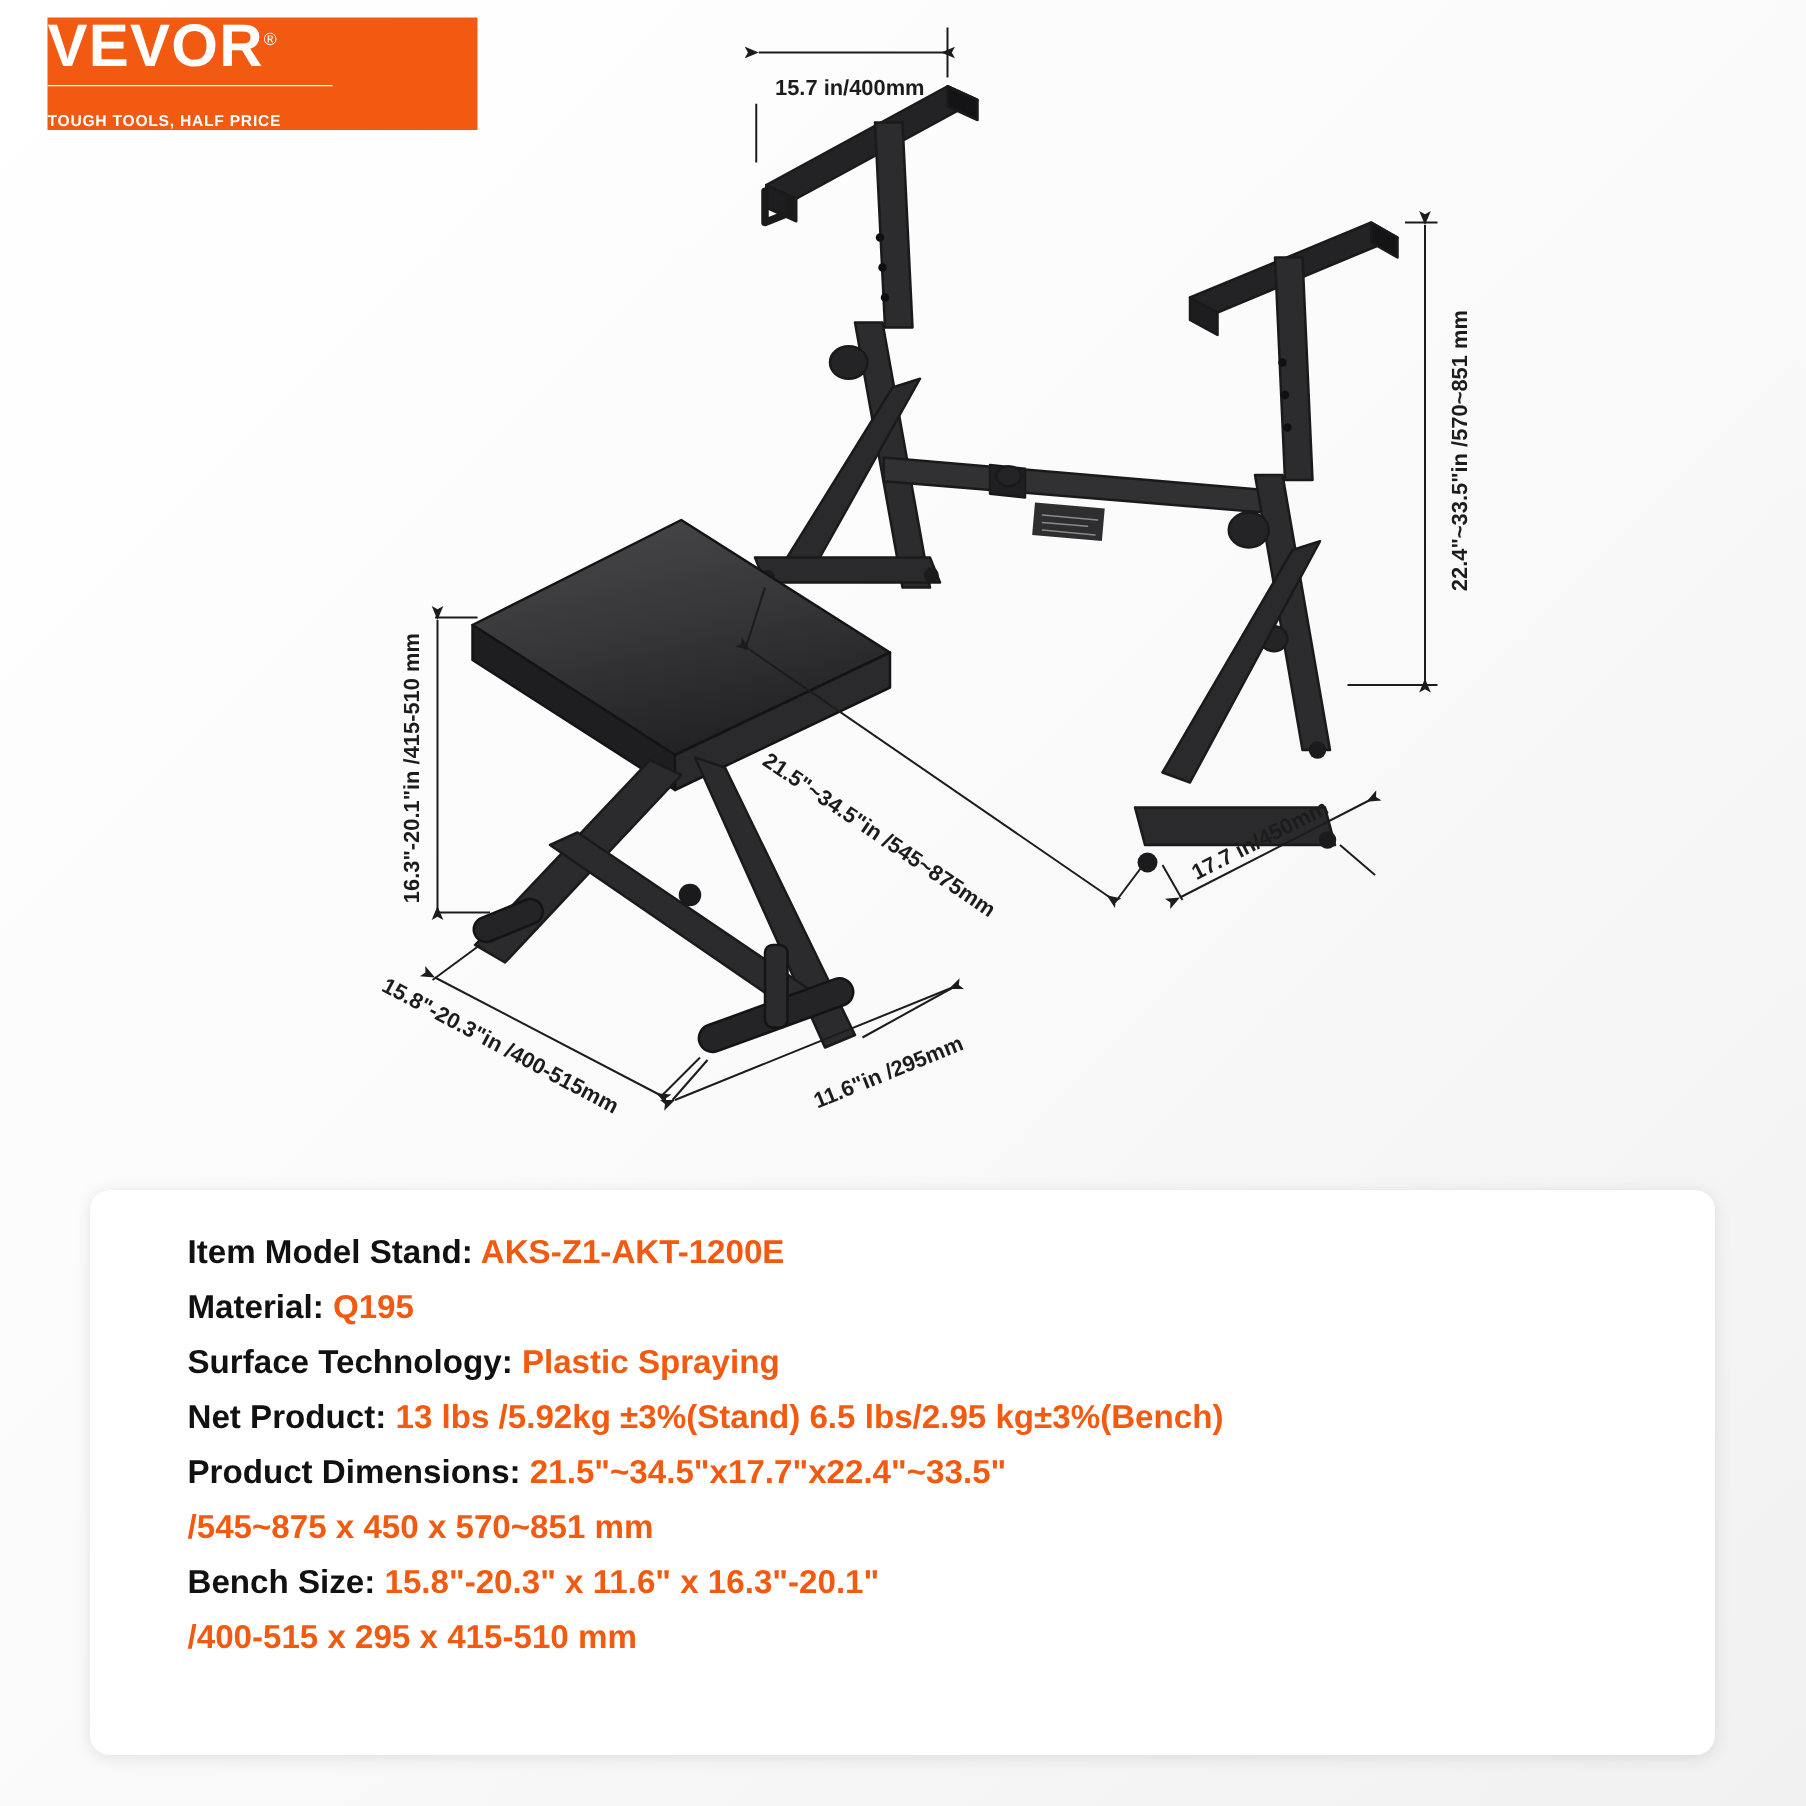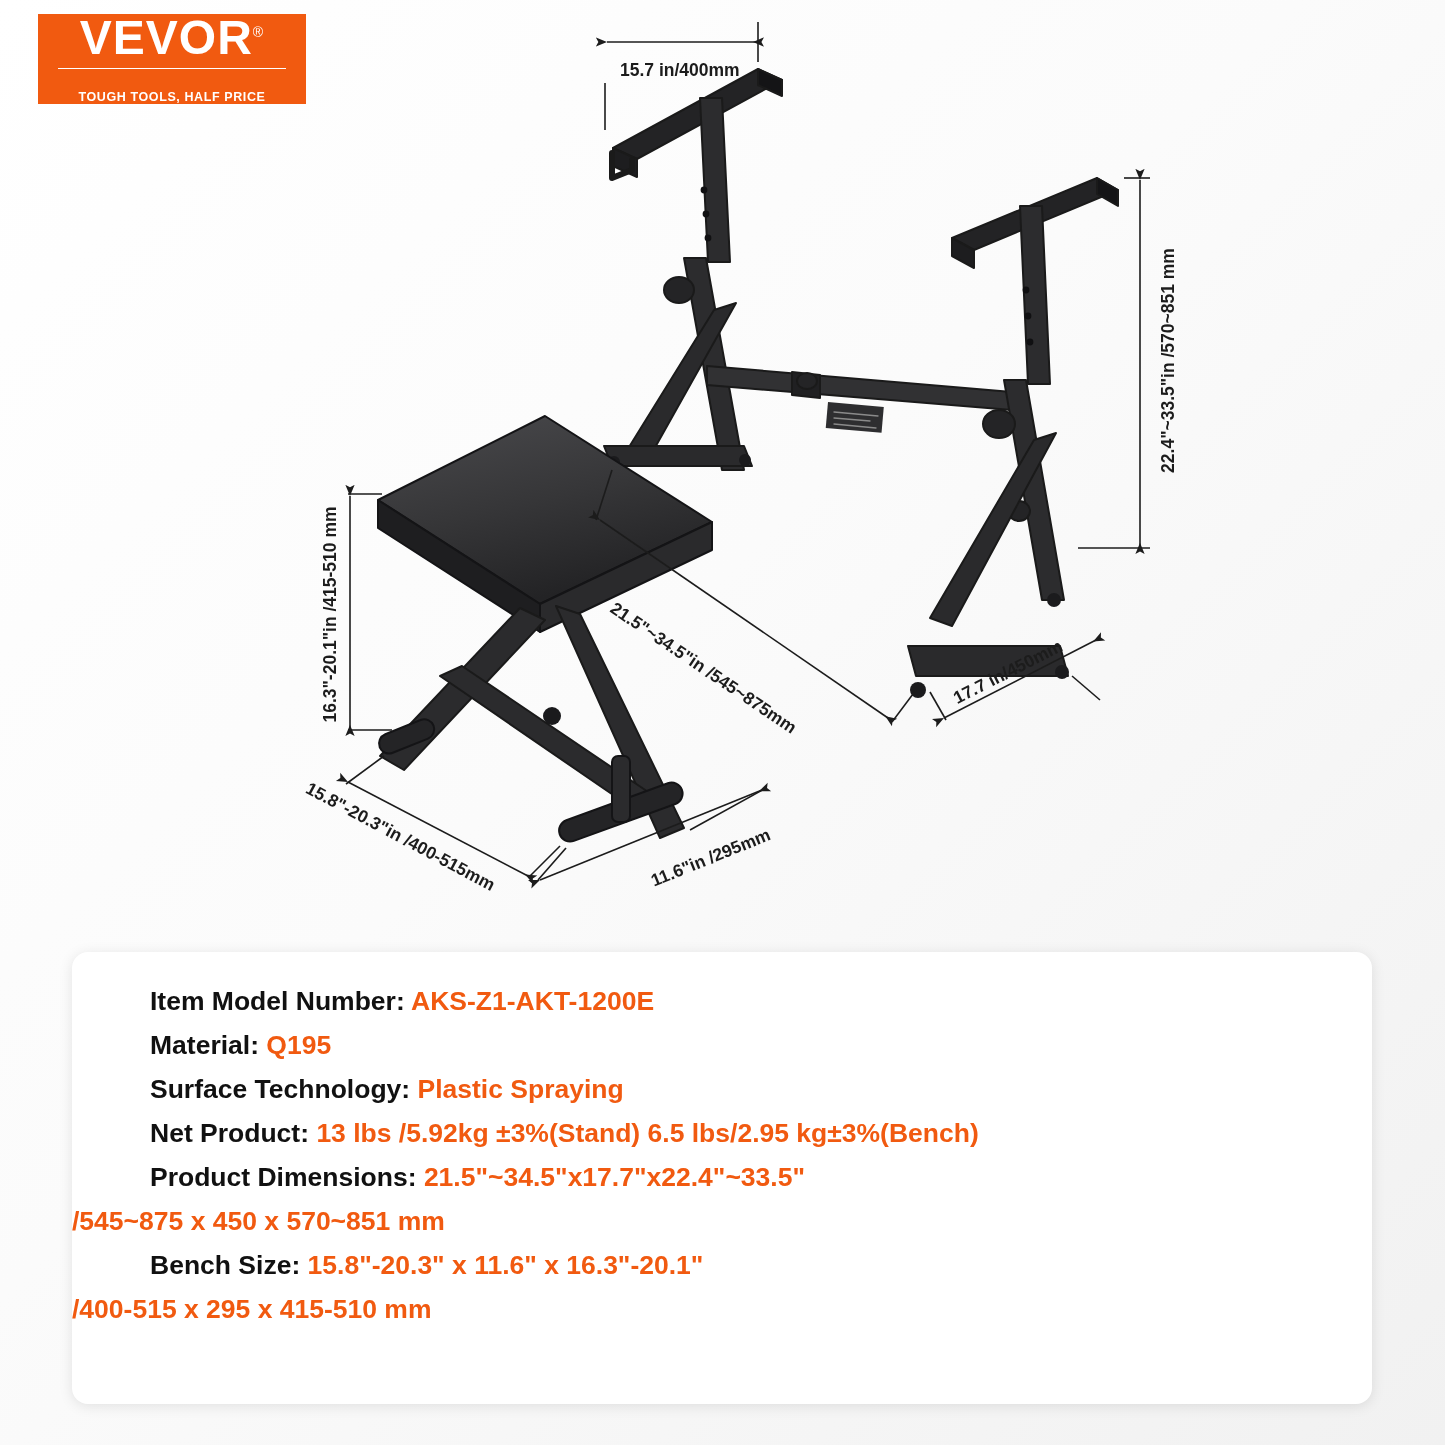--- a/index.html
+++ b/index.html
@@ -19,26 +19,26 @@
     width: 1445px;
     height: 1445px;
     background: linear-gradient(135deg, #ffffff 0%, #fbfbfb 45%, #f1f1f1 100%);
   }
 
   
   .logo {
     position: absolute;
     left: 38px;
     top: 14px;
-    width: 268px;
+    width: 344px;
     height: 90px;
     background: #f15a10;
     display: flex;
     flex-direction: column;
-    align-items: center;
+    align-items: flex-start;
     justify-content: center;
   }
   .logo-word {
     font-size: 48px;
     font-weight: bold;
     color: #ffffff;
     letter-spacing: 1px;
     line-height: 1;
     position: relative;
     font-family: "Liberation Sans", sans-serif;
@@ -102,20 +102,21 @@
     font-family: "Liberation Sans", sans-serif;
   }
   .spec-line .val {
     color: #f15a10;
   }
   .spec-cont {
     font-size: 26.5px;
     line-height: 1.66;
     color: #f15a10;
     font-weight: bold;
+    padding-left: 78px;
     white-space: nowrap;
   }
 </style>
 </head>
 <body>
 
 <div class="page">
 
   <div class="logo">
     <div class="logo-word">
@@ -266,21 +267,21 @@
 
     <div class="dim-label" style="left:200px; top:604px; width:260px; text-align:center; transform: rotate(-90deg); transform-origin: center;">16.3"-20.1"in /415-510 mm</div>
 
     <div class="dim-label" style="left:312px; top:778px; transform: rotate(28deg); transform-origin: left top;">15.8"-20.3"in /400-515mm</div>
 
     <div class="dim-label" style="left:648px; top:872px; transform: rotate(-22deg); transform-origin: left top;">11.6"in /295mm</div>
   </div>
 
   <div class="spec-card">
     <div class="spec-line">
-      <span>Item Model Number: </span><span class="val">AKS-Z1-AKT-1200E</span>
+      <span>Item Model Stand: </span><span class="val">AKS-Z1-AKT-1200E</span>
     </div>
     <div class="spec-line">
       <span>Material: </span><span class="val">Q195</span>
     </div>
     <div class="spec-line">
       <span>Surface Technology: </span><span class="val">Plastic Spraying</span>
     </div>
     <div class="spec-line">
       <span>Net Product: </span><span class="val">13 lbs /5.92kg ±3%(Stand) 6.5 lbs/2.95 kg±3%(Bench)</span>
     </div>

